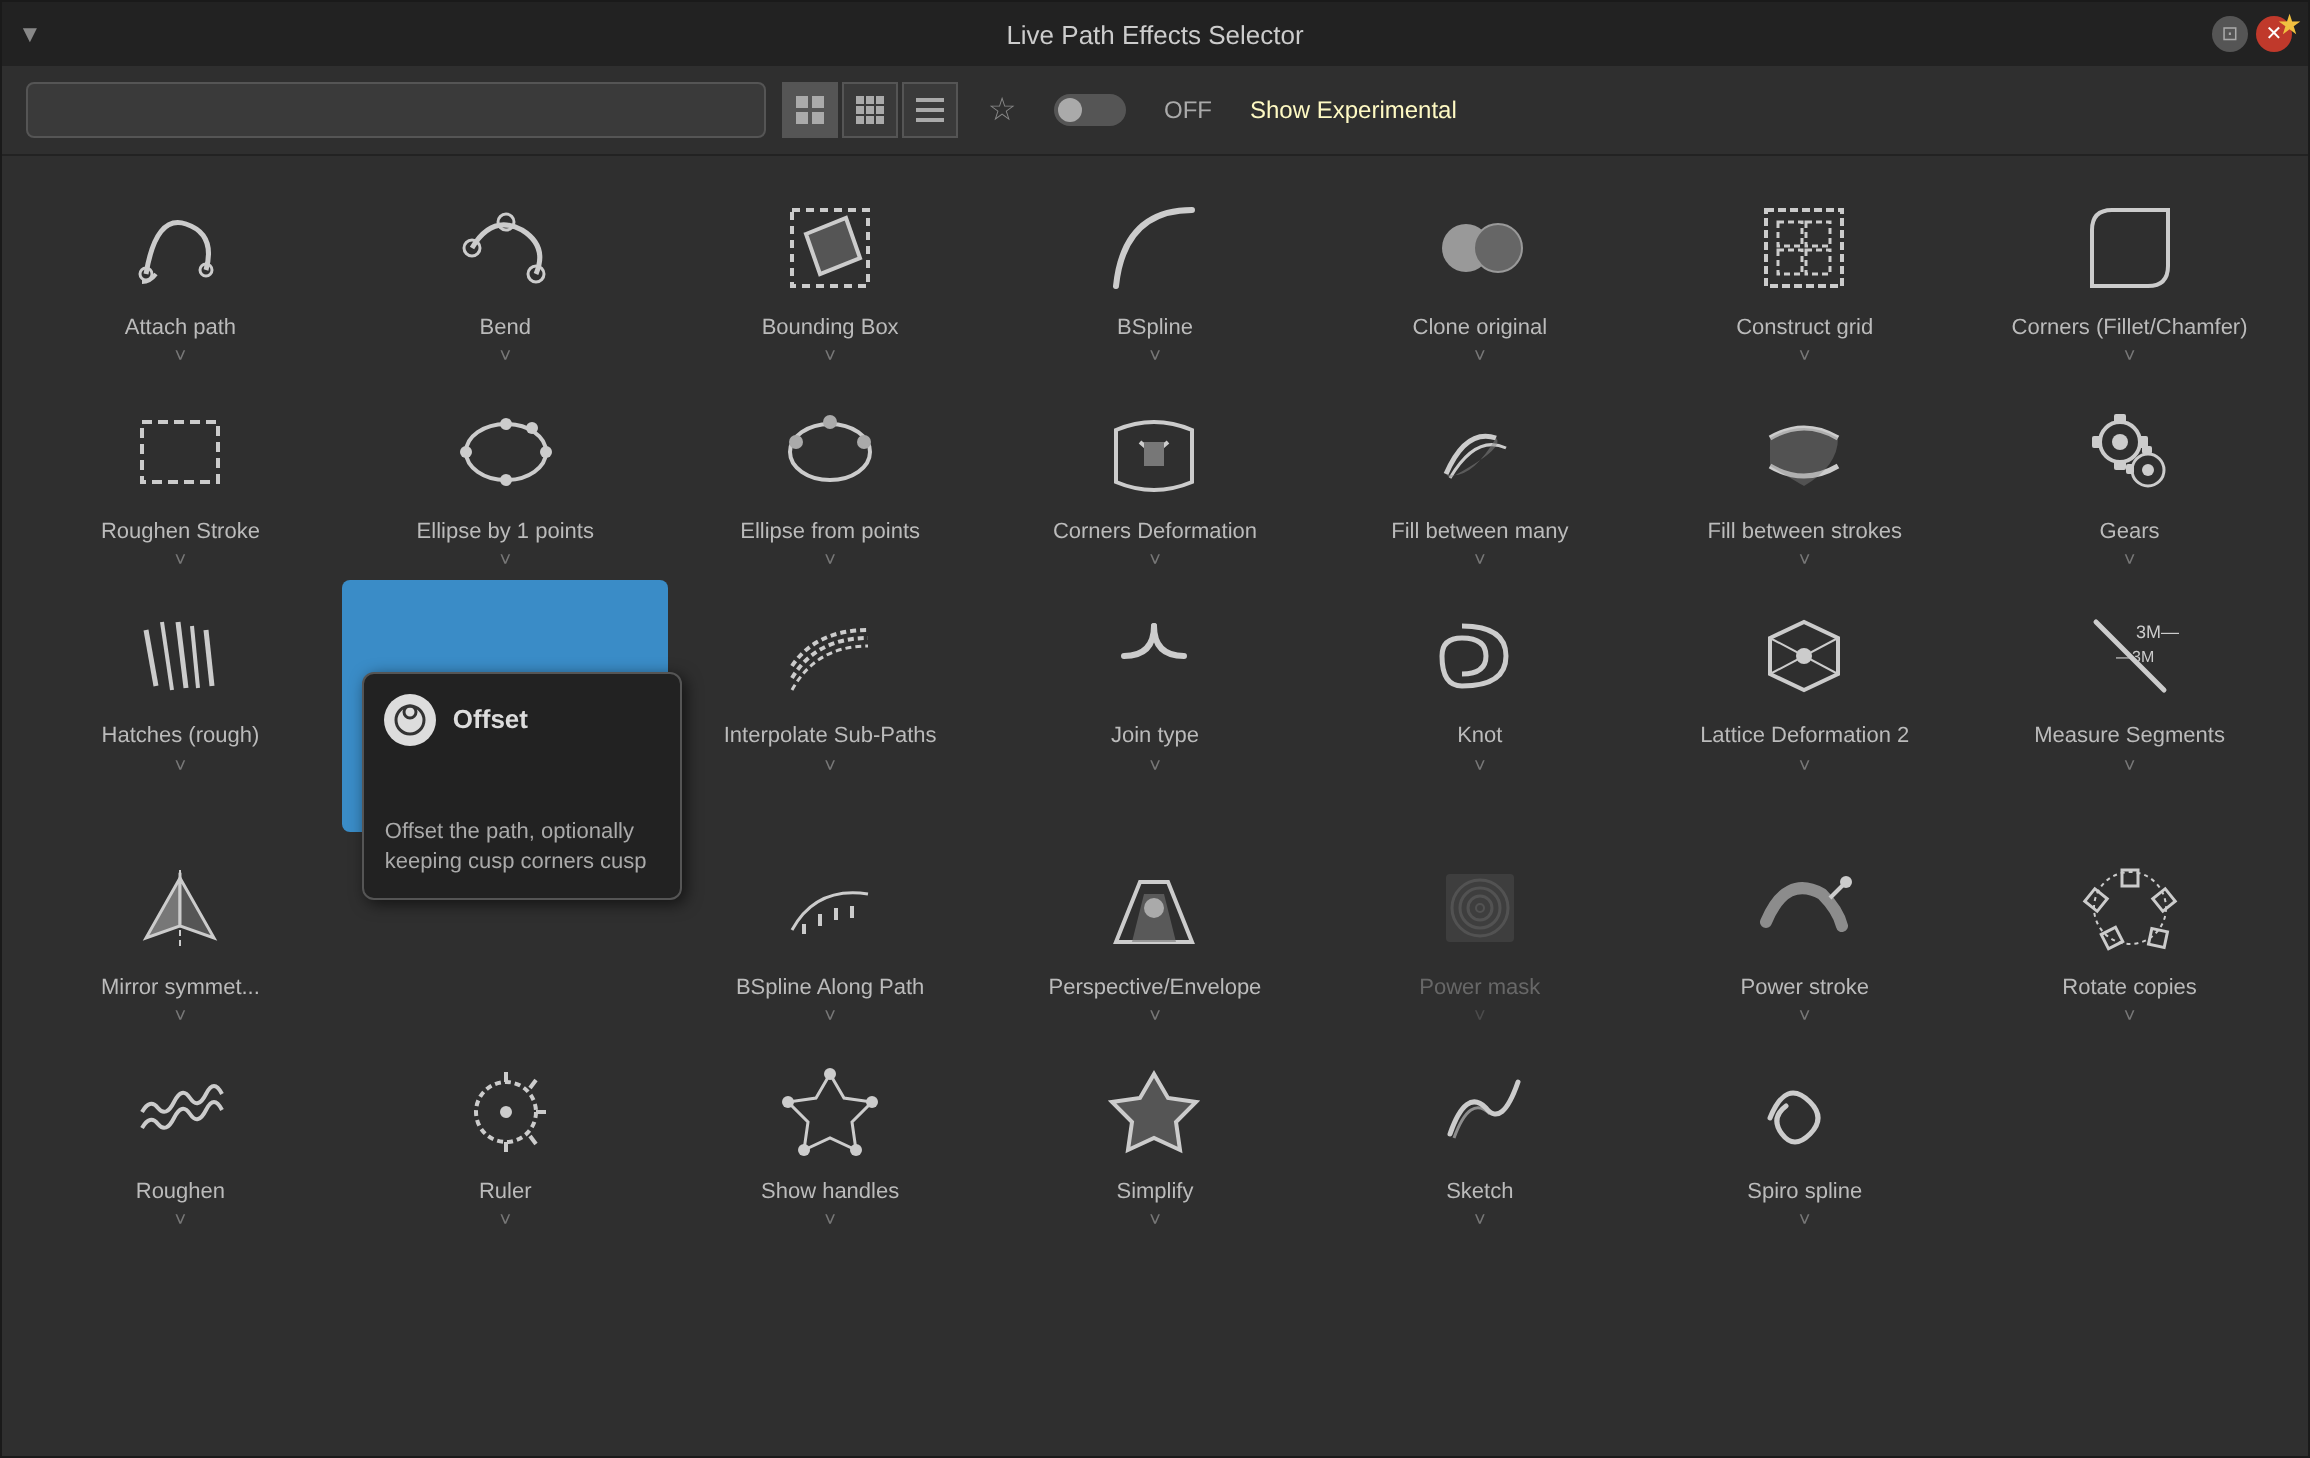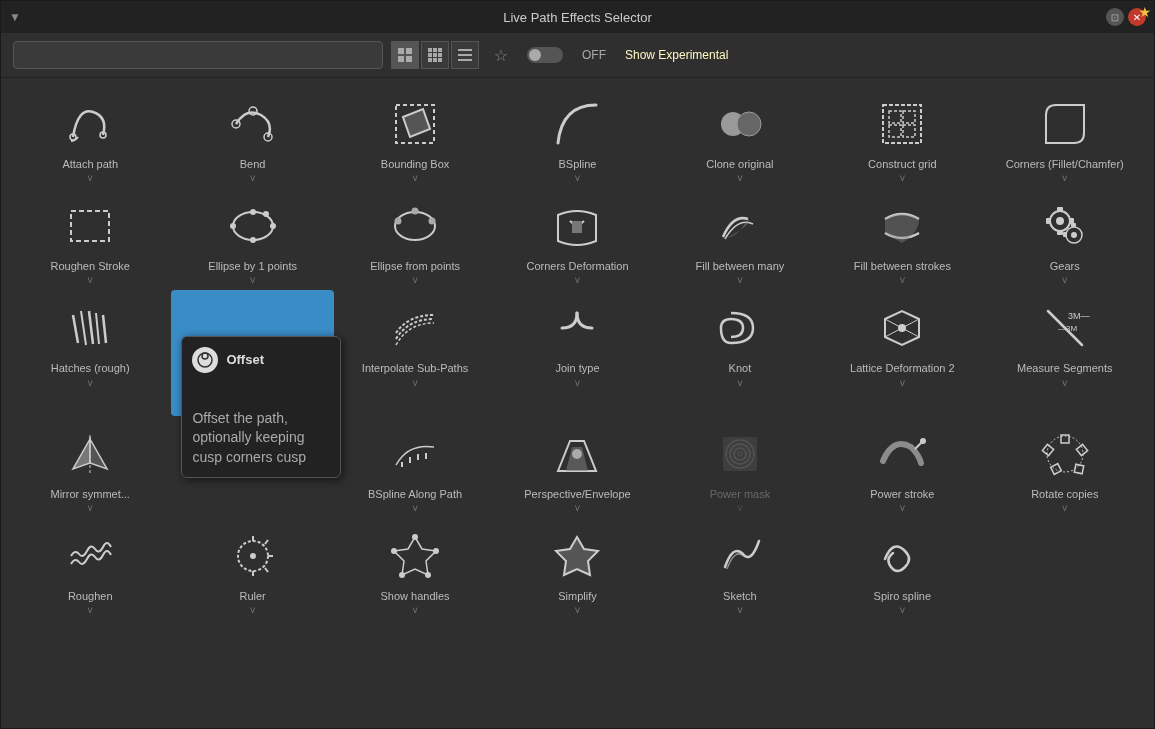--- a/index.html
+++ b/index.html
@@ -564,21 +564,21 @@
         <div style="position:absolute;top:-80px;left:10px;z-index:100;background:#222;border:1px solid #555;border-radius:6px;padding:10px;width:160px;box-shadow:2px 2px 8px rgba(0,0,0,0.6);">
           <div style="display:flex;align-items:center;gap:8px;margin-bottom:6px;">
             <div style="width:26px;height:26px;border-radius:50%;background:#ddd;display:flex;align-items:center;justify-content:center;flex-shrink:0;">
               <svg width="18" height="18" viewBox="0 0 18 18" fill="none">
                 <circle cx="9" cy="5" r="3" stroke="#333" stroke-width="1.5" fill="none"></circle>
                 <circle cx="9" cy="9" r="7" stroke="#333" stroke-width="1.5" fill="none"></circle>
               </svg>
             </div>
             <span style="color:#ddd;font-size:13px;font-weight:bold;">Offset</span>
           </div>
-          <p style="color:#aaa;font-size:14px;line-height:1.4;margin-top:36px;">Offset the path, optionally keeping cusp corners cusp</p>
+          <p style="color:#aaa;font-size:11px;line-height:1.4;margin-top:36px;">Offset the path, optionally keeping cusp corners cusp</p>
         </div>
       </div>
 
       <div class="effect-item">
         <div class="effect-icon">
           <svg viewBox="0 0 54 54" fill="none">
             <path d="M8 38 Q20 16 46 20" stroke="#ccc" stroke-width="1.5" fill="none"></path>
             <path d="M14 35 L14 40" stroke="#ccc" stroke-width="2"></path>
             <path d="M22 30 L22 36" stroke="#ccc" stroke-width="2"></path>
             <path d="M30 27 L30 33" stroke="#ccc" stroke-width="2"></path>

